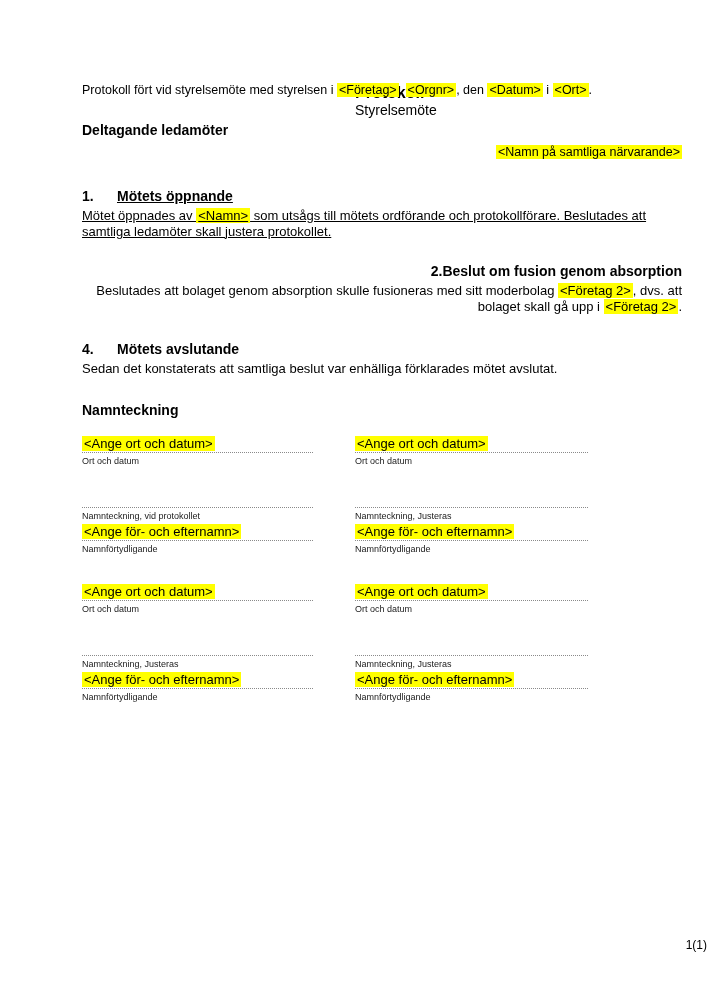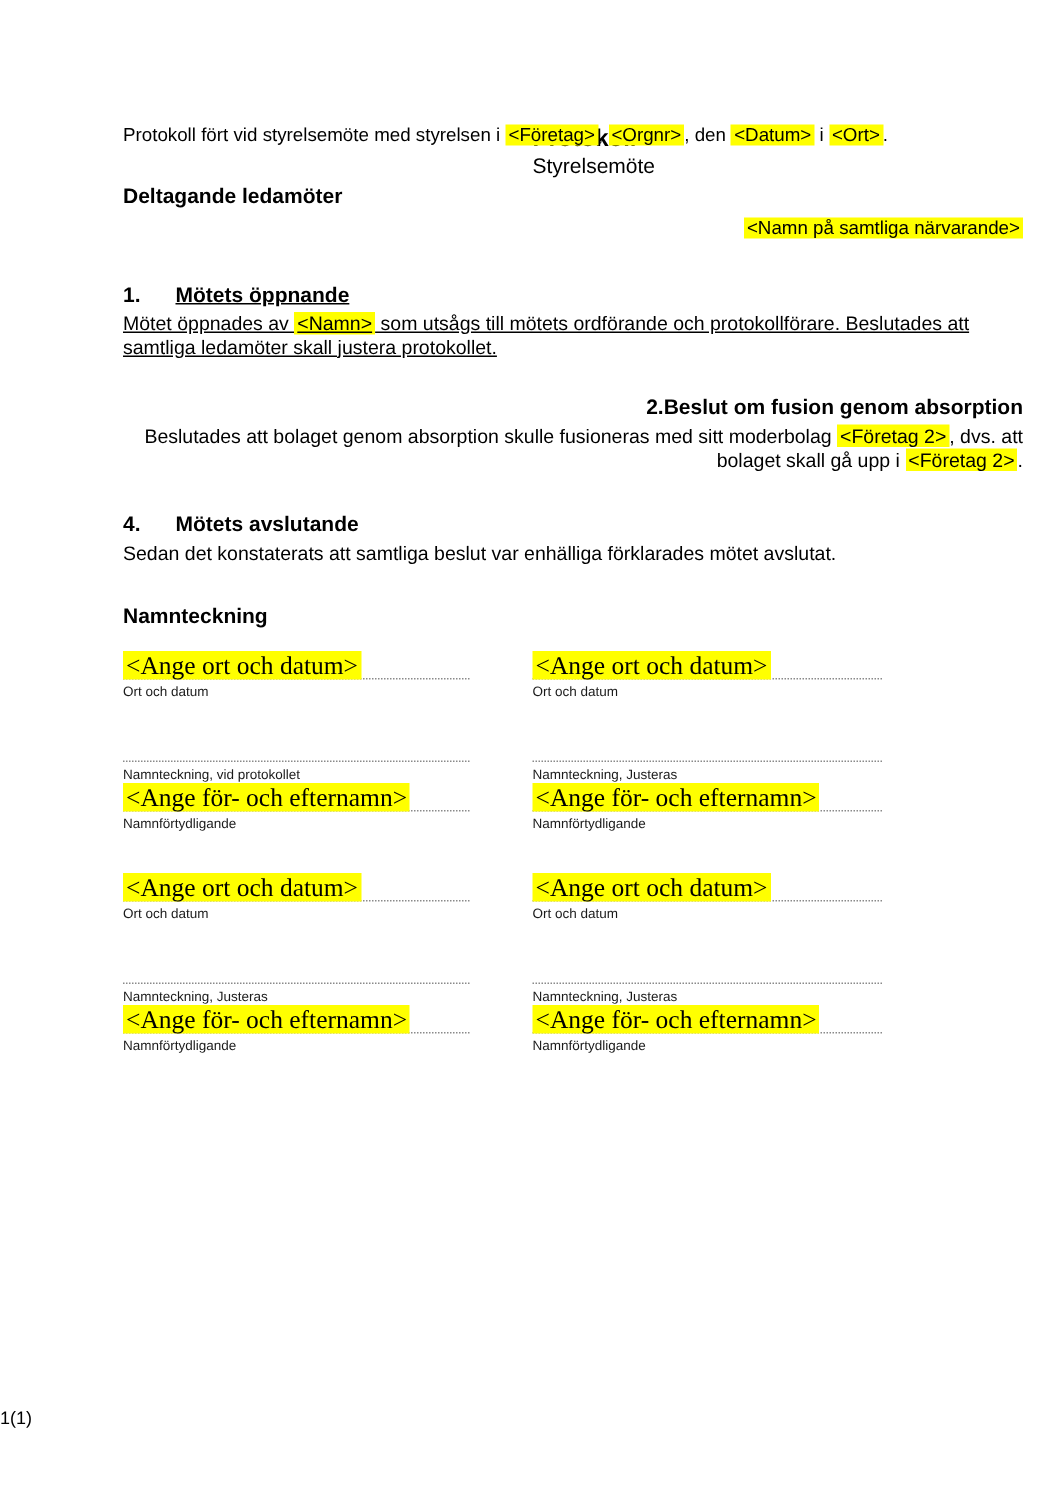--- a/index.html
+++ b/index.html
@@ -29,26 +29,26 @@
   .mt28 { margin-top:28px;text-decoration:underline; }
   .mt24 { margin-top:24px;text-align:right; }
   .mt22 { margin-top:22px; }
   .mt27 { margin-top:27px; }
   .underskrifter-h { margin-top:25px; }
 
   .hl { background:var(--hl, #ffff00); padding:0 2px; }
   .hl:empty { display:none; }
 
   .sig-grid { display:grid; grid-template-columns:231px 233px; column-gap:42px; row-gap:30px; margin-top:18px; }
-  .ph-line { border-bottom:1px dotted #8a8a8a; line-height:15px; font-size:17px; height:17px;font-family:Liberation Serif, serif; }
+  .ph-line { border-bottom:1px dotted #8a8a8a; line-height:15px; font-size:13px; height:17px; }
   .caption { font-size:9px; line-height:10px; margin-top:3px; color:#1a1a1a; }
   .sig-space { height:42px; border-bottom:1px dotted #8a8a8a; }
   .name-line { margin-top:3px; }
 
-  .footer { position:absolute; top:938px; left:0; width:707px; text-align:left; font-size:12px; }
+  .footer { position:absolute; top:938px; left:0; width:707px; text-align:right; font-size:12px; }
 </style>
 </head>
 <body>
 
 <div class="title-block">
   <div class="doc-title">Protokoll</div>
   <div class="doc-subtitle">Styrelsemöte</div>
 </div>
 
 <div class="content">

